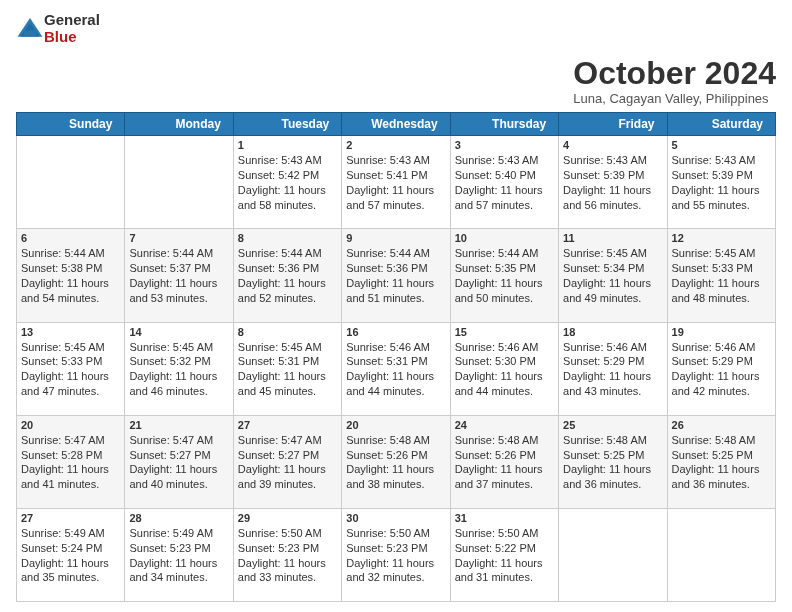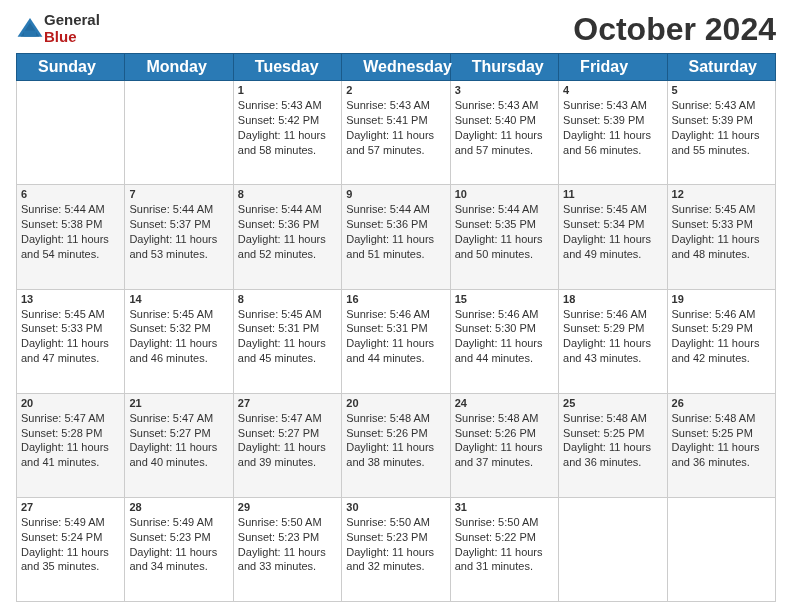--- a/index.html
+++ b/index.html
@@ -33,44 +33,45 @@
       line-height: 1.1;
     }
     .logo-general { color: #333; }
     .logo-blue { color: #b91c1c; }
     .logo-icon {
       width: 28px;
       height: 28px;
     }
     .title-block {
       text-align: left;
+      margin-top: 44px;
     }
     .month-title {
       font-size: 32px;
       font-weight: bold;
       color: #333;
       line-height: 1.1;
     }
     .location {
       font-size: 13px;
       color: #555;
     }
     .calendar-table {
       width: 100%;
       border-collapse: collapse;
       flex: 1;
       table-layout: fixed;
     }
     .calendar-table th {
       background-color: #2a7ab5;
       color: #fff;
-      font-size: 16px;
+      font-size: 12px;
       font-weight: bold;
-      padding: 4px 21px;
-      text-align: left;
+      padding: 4px 12px;
+      text-align: right;
       border: 1px solid #1a5a8a;
     }
     .calendar-table td {
       border: 1px solid #ccc;
       vertical-align: top;
       padding: 3px 4px;
       font-size: 9.2px;
       color: #333;
       background: #fff;
       height: 78px;
@@ -104,20 +105,21 @@
         <polygon points="18,10 30,28 6,28" fill="#1a5a8a" opacity="0.5"></polygon>
         <rect x="10" y="20" width="16" height="8" fill="#2a7ab5" opacity="0.7"></rect>
       </svg>
       <div class="logo-text">
         <div class="logo-general">General</div>
         <div class="logo-blue">Blue</div>
       </div>
     </div>
     <div class="title-block">
       <div class="month-title">October 2024</div>
+      <div class="location">Luna, Cagayan Valley, Philippines</div>
     </div>
   </div>
 
   <table class="calendar-table">
     <thead>
       <tr>
       <th>Sunday</th>
           <th>Monday</th>
           <th>Tuesday</th>
           <th>Wednesday</th>

